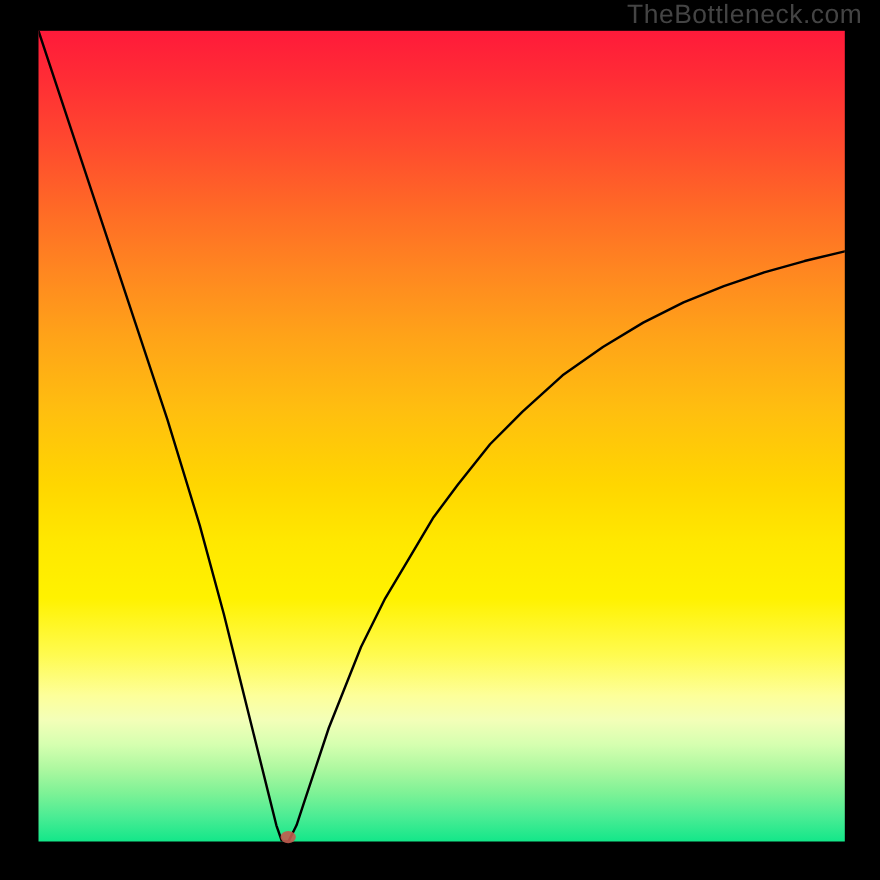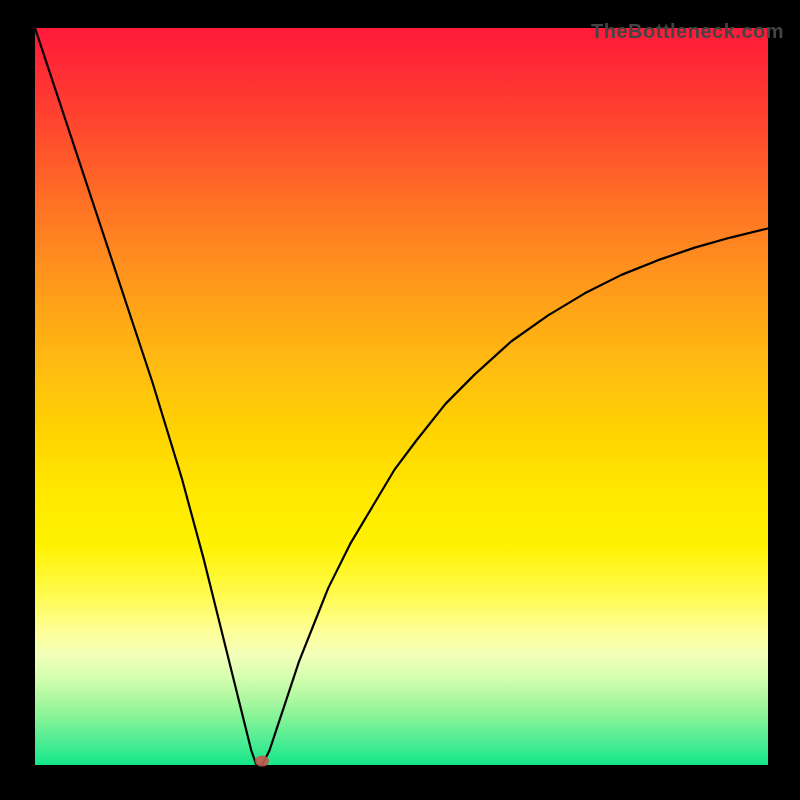--- a/index.html
+++ b/index.html
@@ -11,25 +11,25 @@
     overflow: hidden;
   }
   .wrap {
     position: relative;
     width: 800px;
     height: 800px;
     background: #000;
   }
   .watermark {
     position: absolute;
-    top: 20px;
+    top: 0;
     right: 16px;
     color: #444;
-    font-size: 20px;
-    font-weight: 700;
+    font-size: 24px;
+    font-weight: 400;
     letter-spacing: 0.5px;
     z-index: 20;
   }
   .plot-area {
     position: absolute;
     left: 35px;
     top: 28px;
     width: 733px;
     height: 737px;
     background: linear-gradient(to bottom,

